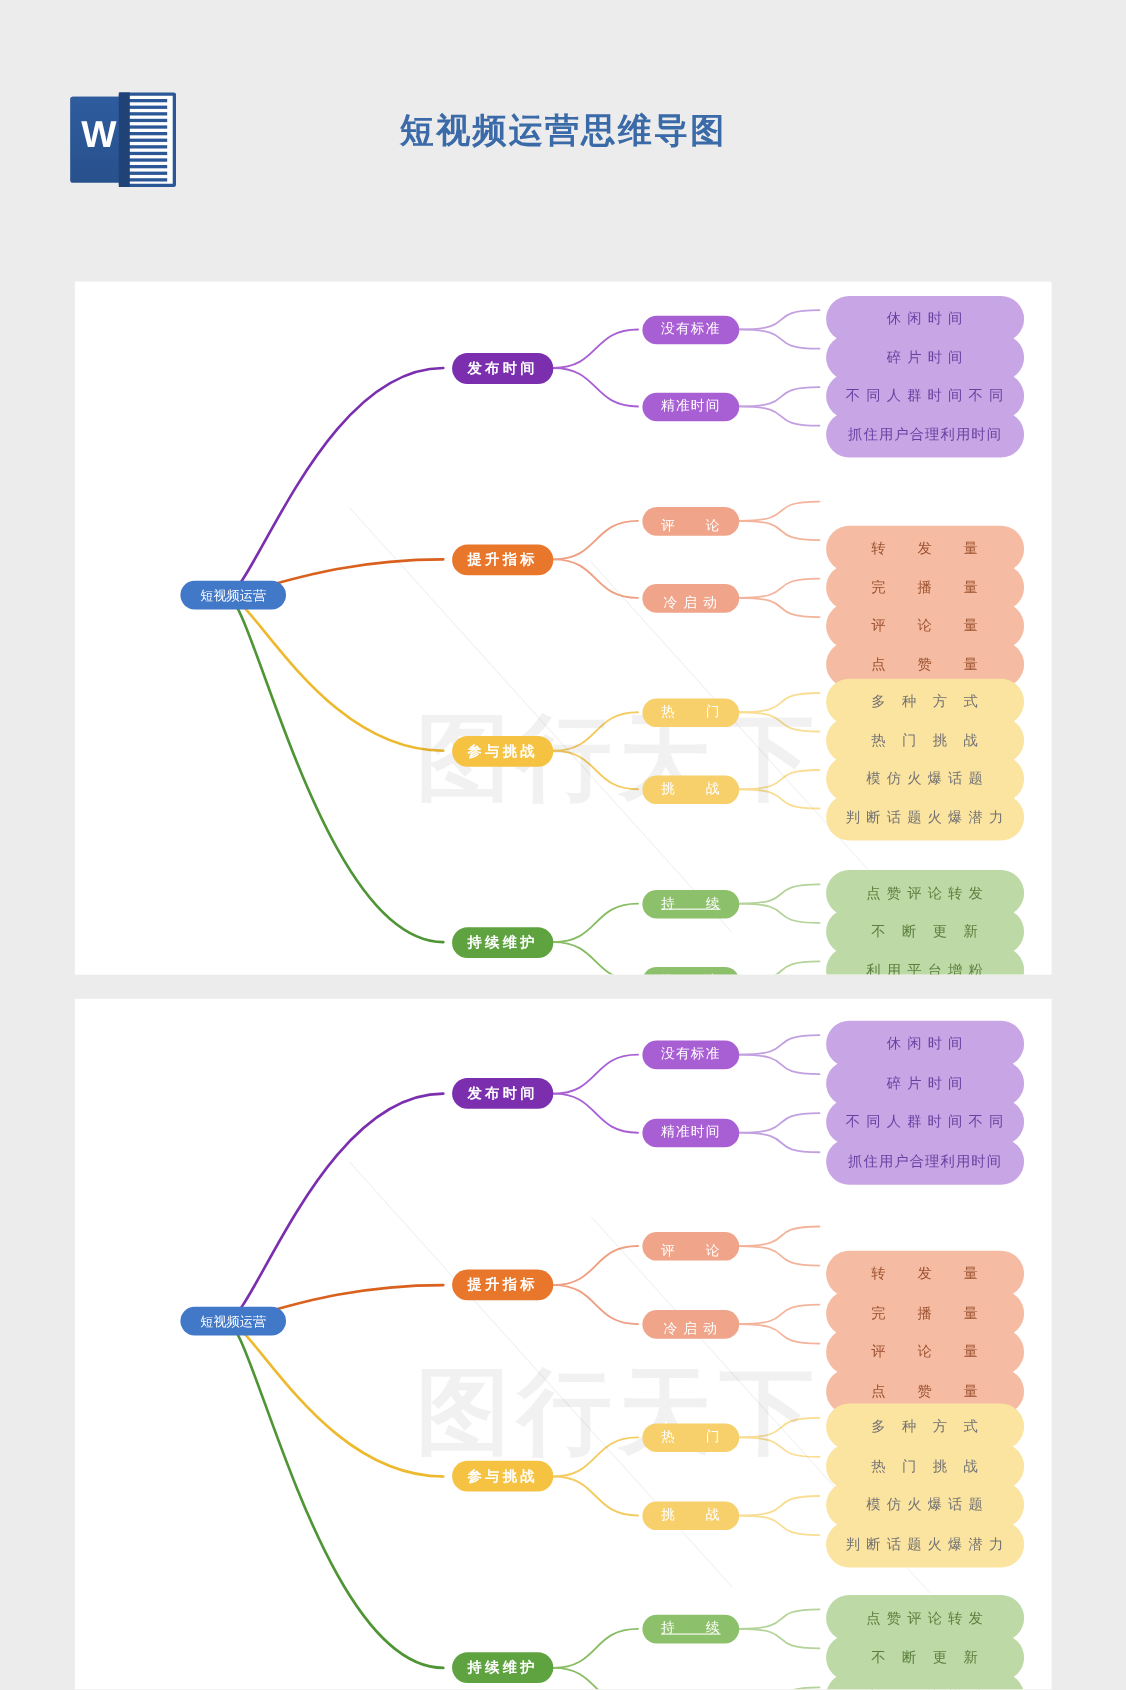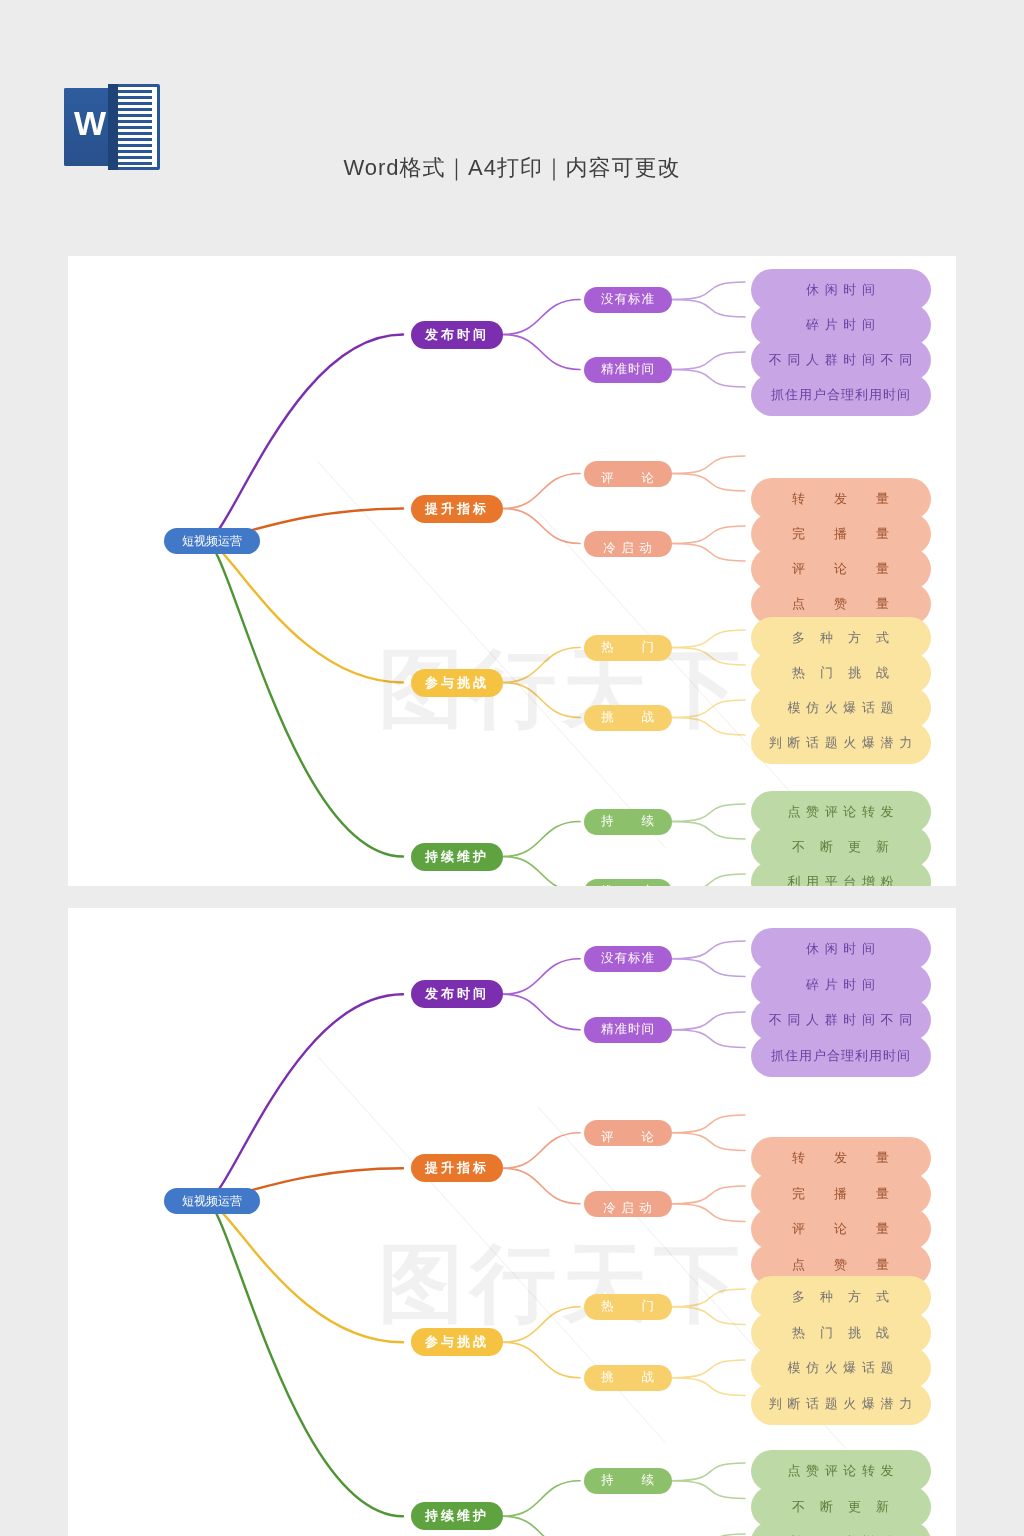--- a/index.html
+++ b/index.html
@@ -119,21 +119,21 @@
   .p-1 { background: #7b2fae; }
   .p-2 { background: #a95fd4; }
   .p-3 { background: #c8a6e5; color: #6a3fa0; }
   .o-1 { background: #e8772b; }
   .o-2 { background: #f0a58a; align-items: flex-end; }
   .o-3 { background: #f5bca3; color: #9c5230; margin-top: 35px; }
   .y-1 { background: #f5c242; }
   .y-2 { background: #f7d06c; }
   .y-3 { background: #fbe3a0; color: #737373; }
   .g-1 { background: #5fa341; }
-  .g-2 { background: #8dc06a; }
+  .g-2 { background: #8dc06a; text-decoration: underline; }
   .g-3 { background: #bdd9a5; color: #5b7f3e; }
 </style>
 </head>
 <body>
 
 <div class="page">
 
   <div class="header">
 
     <div class="word-logo">
@@ -150,21 +150,21 @@
           <i></i>
           <i></i>
           <i></i>
           <i></i>
       </div>
       <div class="wl-left"></div>
       <div class="wl-fold"></div>
       <div class="wl-w">W</div>
     </div>
 
-    <div class="subtitle">Word格式｜A4打印｜内容可更改</div>
+    <div class="title">短视频运营思维导图</div>
   </div>
 
   <div class="card" id="card-1">
     <div class="map-wrap">
         <svg class="map-svg" width="888" height="630">
           <path d="M 138 285 C 162 285 225 78.5 335 78.5" fill="none" stroke="#7b2fae" stroke-width="2.4" stroke-linecap="round"></path>
           <path d="M 435 78.5 C 477 78.5 470 43.5 512 43.5" fill="none" stroke="#a95fd4" stroke-width="1.7" stroke-linecap="round"></path>
           <path d="M 435 78.5 C 477 78.5 470 113.5 512 113.5" fill="none" stroke="#a95fd4" stroke-width="1.7" stroke-linecap="round"></path>
           <path d="M 604 43.5 C 660 43.5 625 26 677 26" fill="none" stroke="#c2a0e0" stroke-width="1.6" stroke-linecap="round"></path>
           <path d="M 604 43.5 C 660 43.5 625 61 677 61" fill="none" stroke="#c2a0e0" stroke-width="1.6" stroke-linecap="round"></path>

